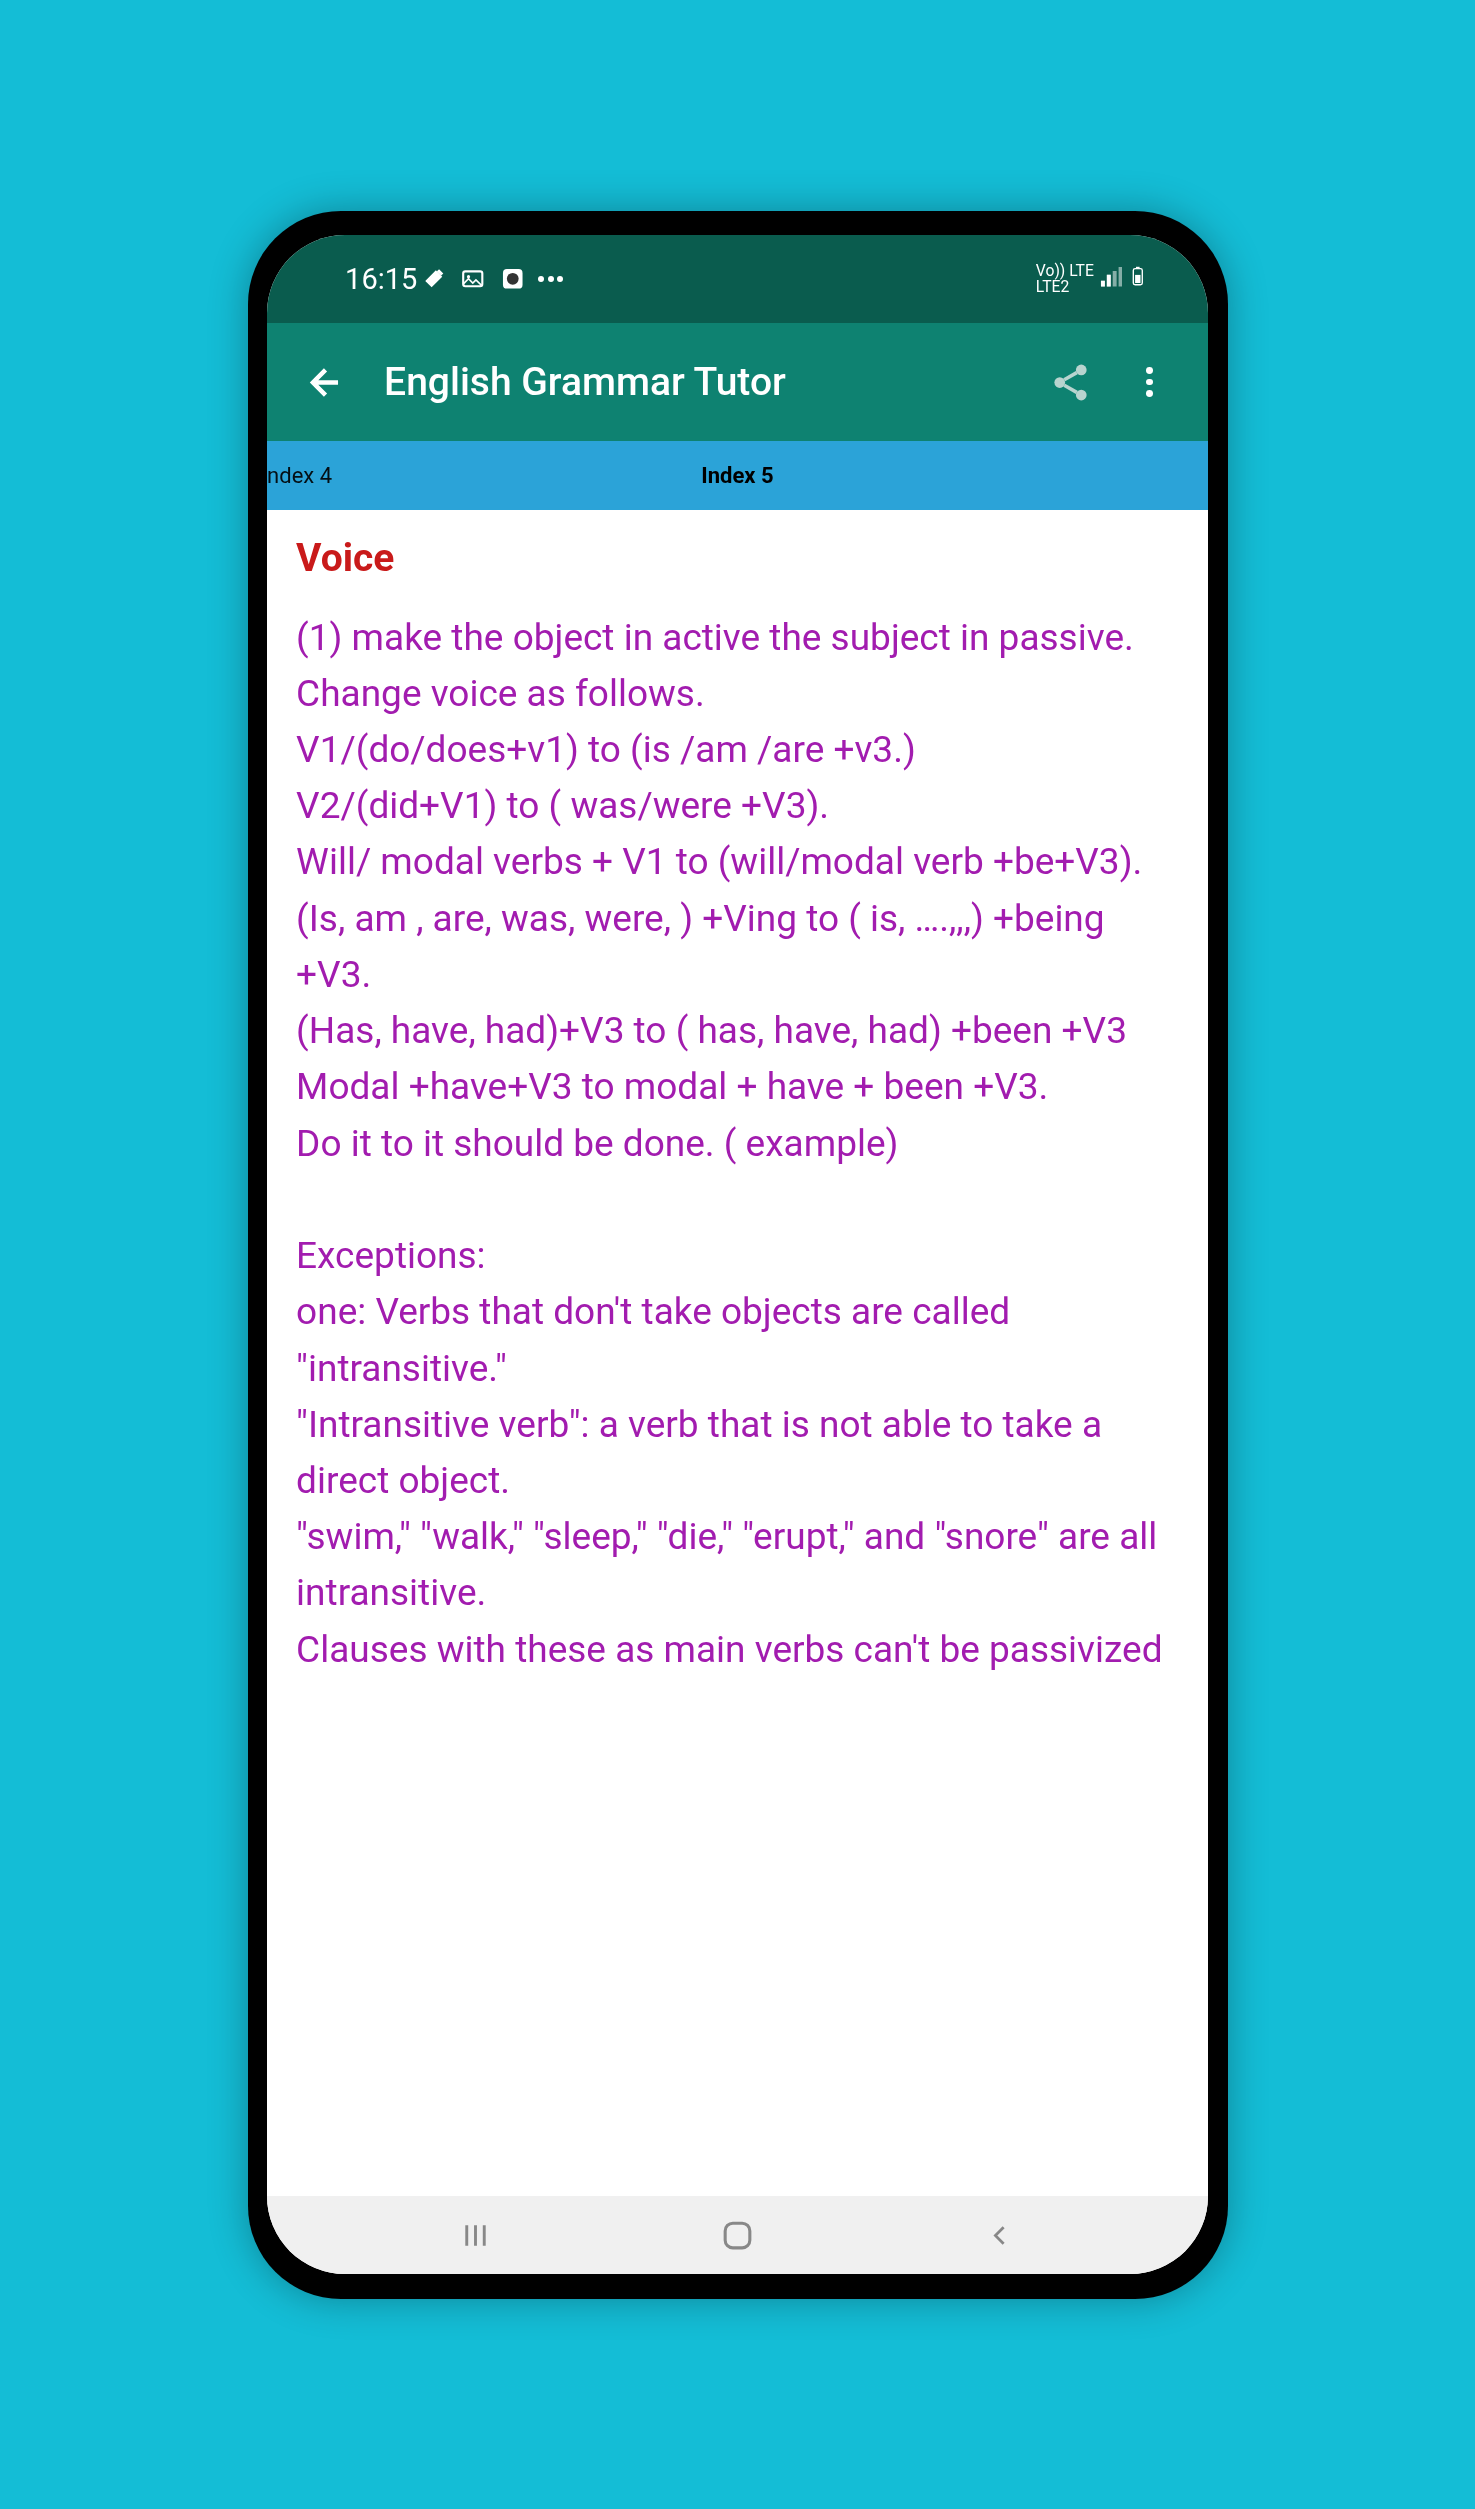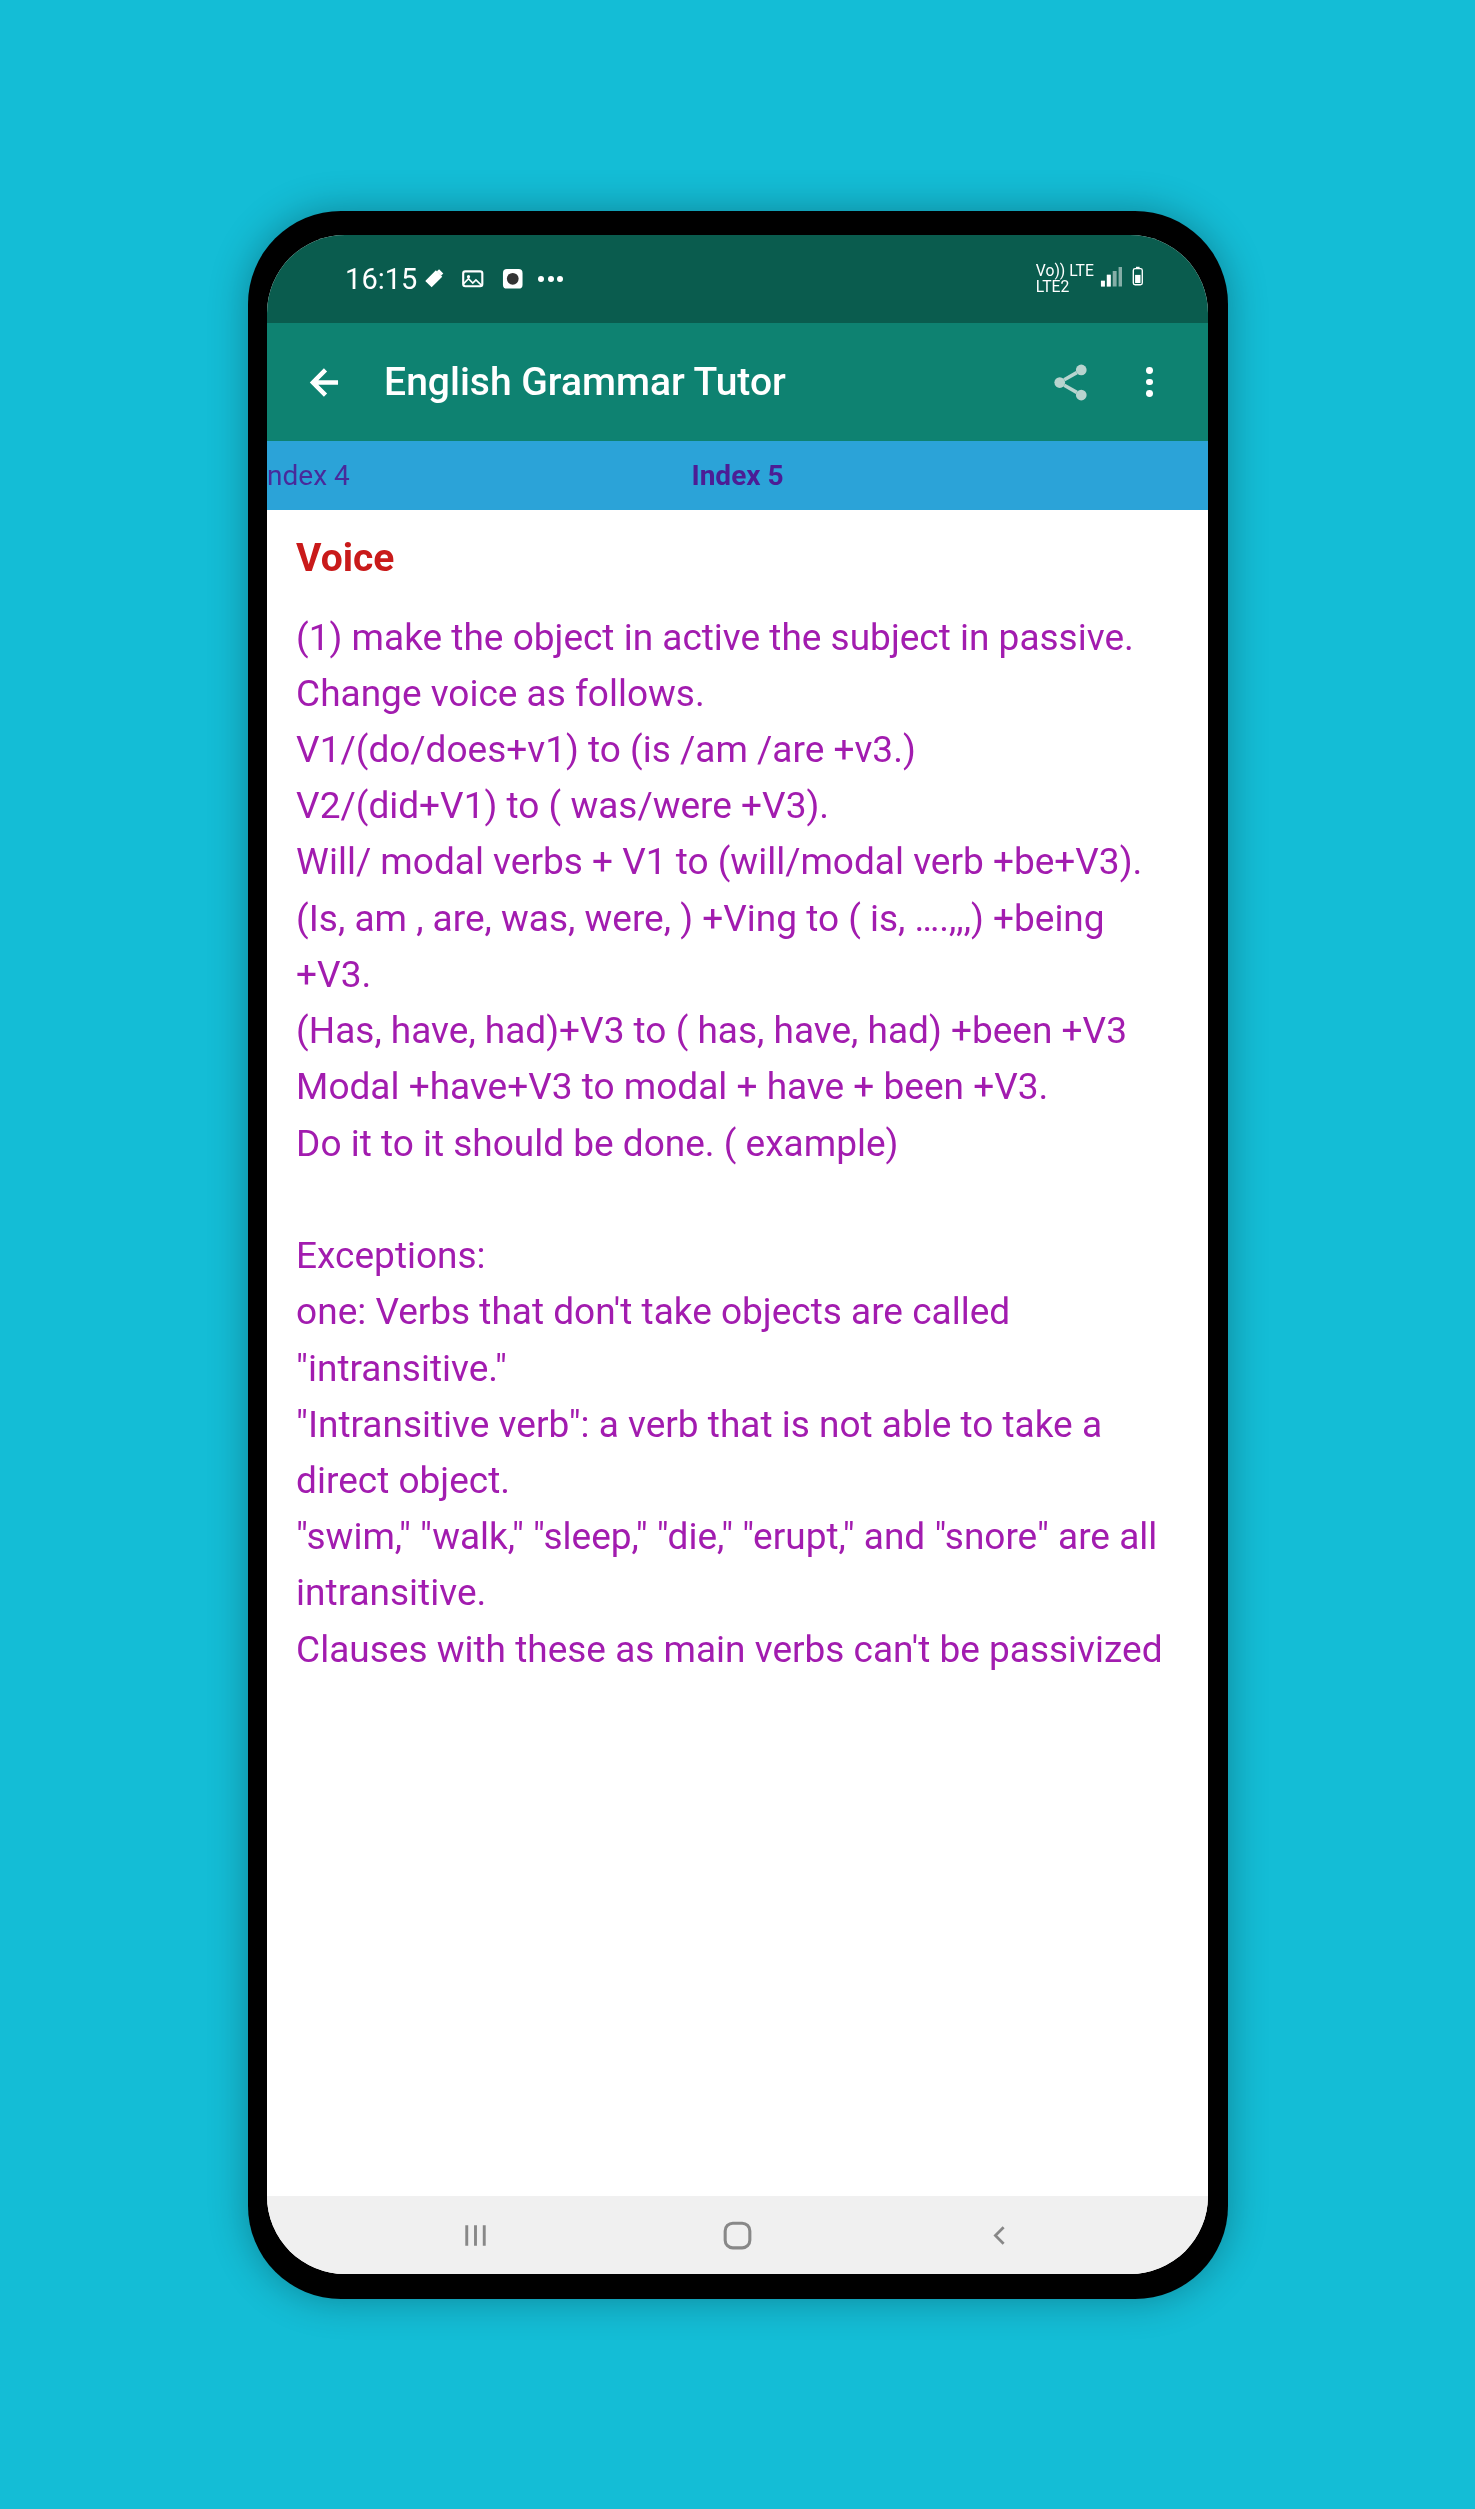--- a/index.html
+++ b/index.html
@@ -115,22 +115,22 @@
       align-items: center;
       justify-content: center;
       margin-left: 19.6px;
     }
     
     .tabs-bar {
       background: #2ba3d8;
       height: 69px;
       display: flex;
       align-items: center;
-      color: #4c1d95;
-      font-size: 28px;
+      color: #000000;
+      font-size: 22px;
       position: relative;
       padding-left: 44px;
     }
     
     .tab-left {
       position: absolute;
       left: 0;
       padding-left: 0;
       opacity: 0.9;
     }

